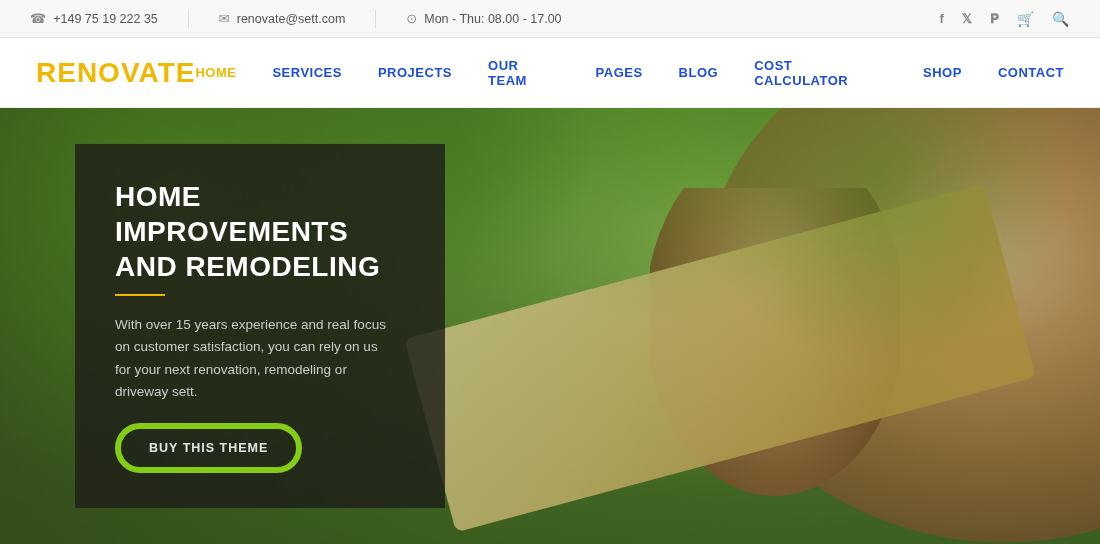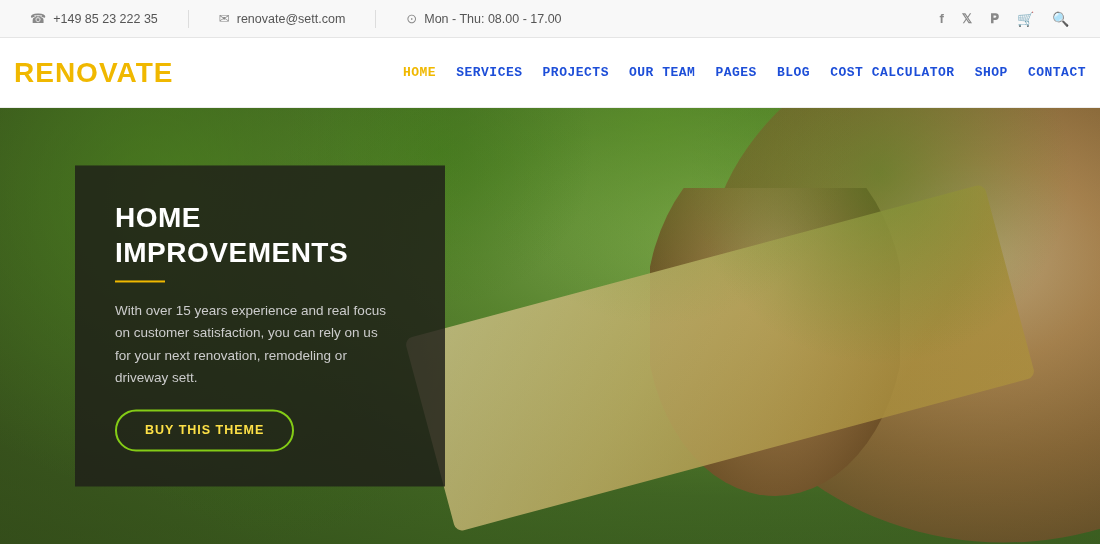--- a/index.html
+++ b/index.html
@@ -41,36 +41,35 @@
       font-size: 14px;
       cursor: pointer;
     }
 
     
     .header {
       background: #fff;
       display: flex;
       align-items: center;
       justify-content: space-between;
-      padding: 0 14px;
+      padding: 0 36px;
       height: 70px;
       border-bottom: 1px solid #eee;
     }
     .logo {
       font-size: 28px;
       font-weight: 900;
       color: #f0b800;
       letter-spacing: 1px;
       text-transform: uppercase;
     }
     .nav {
       display: flex;
-      align-items: flex-end;
-      gap: 20px;
-      font-family: Liberation Mono, monospace;
+      align-items: center;
+      gap: 36px;
     }
     .nav-item {
       font-size: 13px;
       font-weight: 600;
       color: #1d4ed8;
       text-transform: uppercase;
       letter-spacing: 0.5px;
       cursor: pointer;
       text-decoration: none;
     }
@@ -178,22 +177,22 @@
       margin-bottom: 18px;
     }
     .hero-description {
       font-size: 13.5px;
       color: #cccccc;
       line-height: 1.65;
       margin-bottom: 20px;
     }
     .hero-btn {
       display: inline-block;
-      border: 2px solid #84cc16;
-      color: #fde047;
+      border: 6px solid #84cc16;
+      color: #e5e5e5;
       background: transparent;
       padding: 12px 28px;
       font-size: 12.5px;
       font-weight: 700;
       letter-spacing: 1px;
       text-transform: uppercase;
       cursor: pointer;
       border-radius: 30px;
       width: fit-content;
     }
@@ -205,21 +204,21 @@
       background: #ddd;
     }
   </style>
 </head>
 <body>
 
 <div class="top-bar">
   <div class="top-bar-left">
     <div class="top-bar-item">
       <span class="icon">☎</span>
-      <span>+149 85 23 222 35</span>
+      <span>+149 75 19 222 35</span>
     </div>
     <div class="top-bar-divider"></div>
     <div class="top-bar-item">
       <span class="icon">✉</span>
       <span>renovate@sett.com</span>
     </div>
     <div class="top-bar-divider"></div>
     <div class="top-bar-item">
       <span class="icon">⊙</span>
       <span>Mon - Thu: 08.00 - 17.00</span>
@@ -255,19 +254,20 @@
   <div class="hero-person-right"></div>
   <div class="hero-person-mid"></div>
   <div class="hero-board"></div>
   <div class="hero-leaves"></div>
   <div class="hero-bg"></div>
 
   <div class="hero-content">
     <div>
       <div class="hero-title">
         <span>HOME IMPROVEMENTS</span><br>
+        <span>AND REMODELING</span>
       </div>
       <div class="hero-divider"></div>
       <p class="hero-description">With over 15 years experience and real focus on customer satisfaction, you can rely on us for your next renovation, remodeling or driveway sett.</p>
     </div>
     <button class="hero-btn">BUY THIS THEME</button>
   </div>
 </div>
 
 </body></html>

